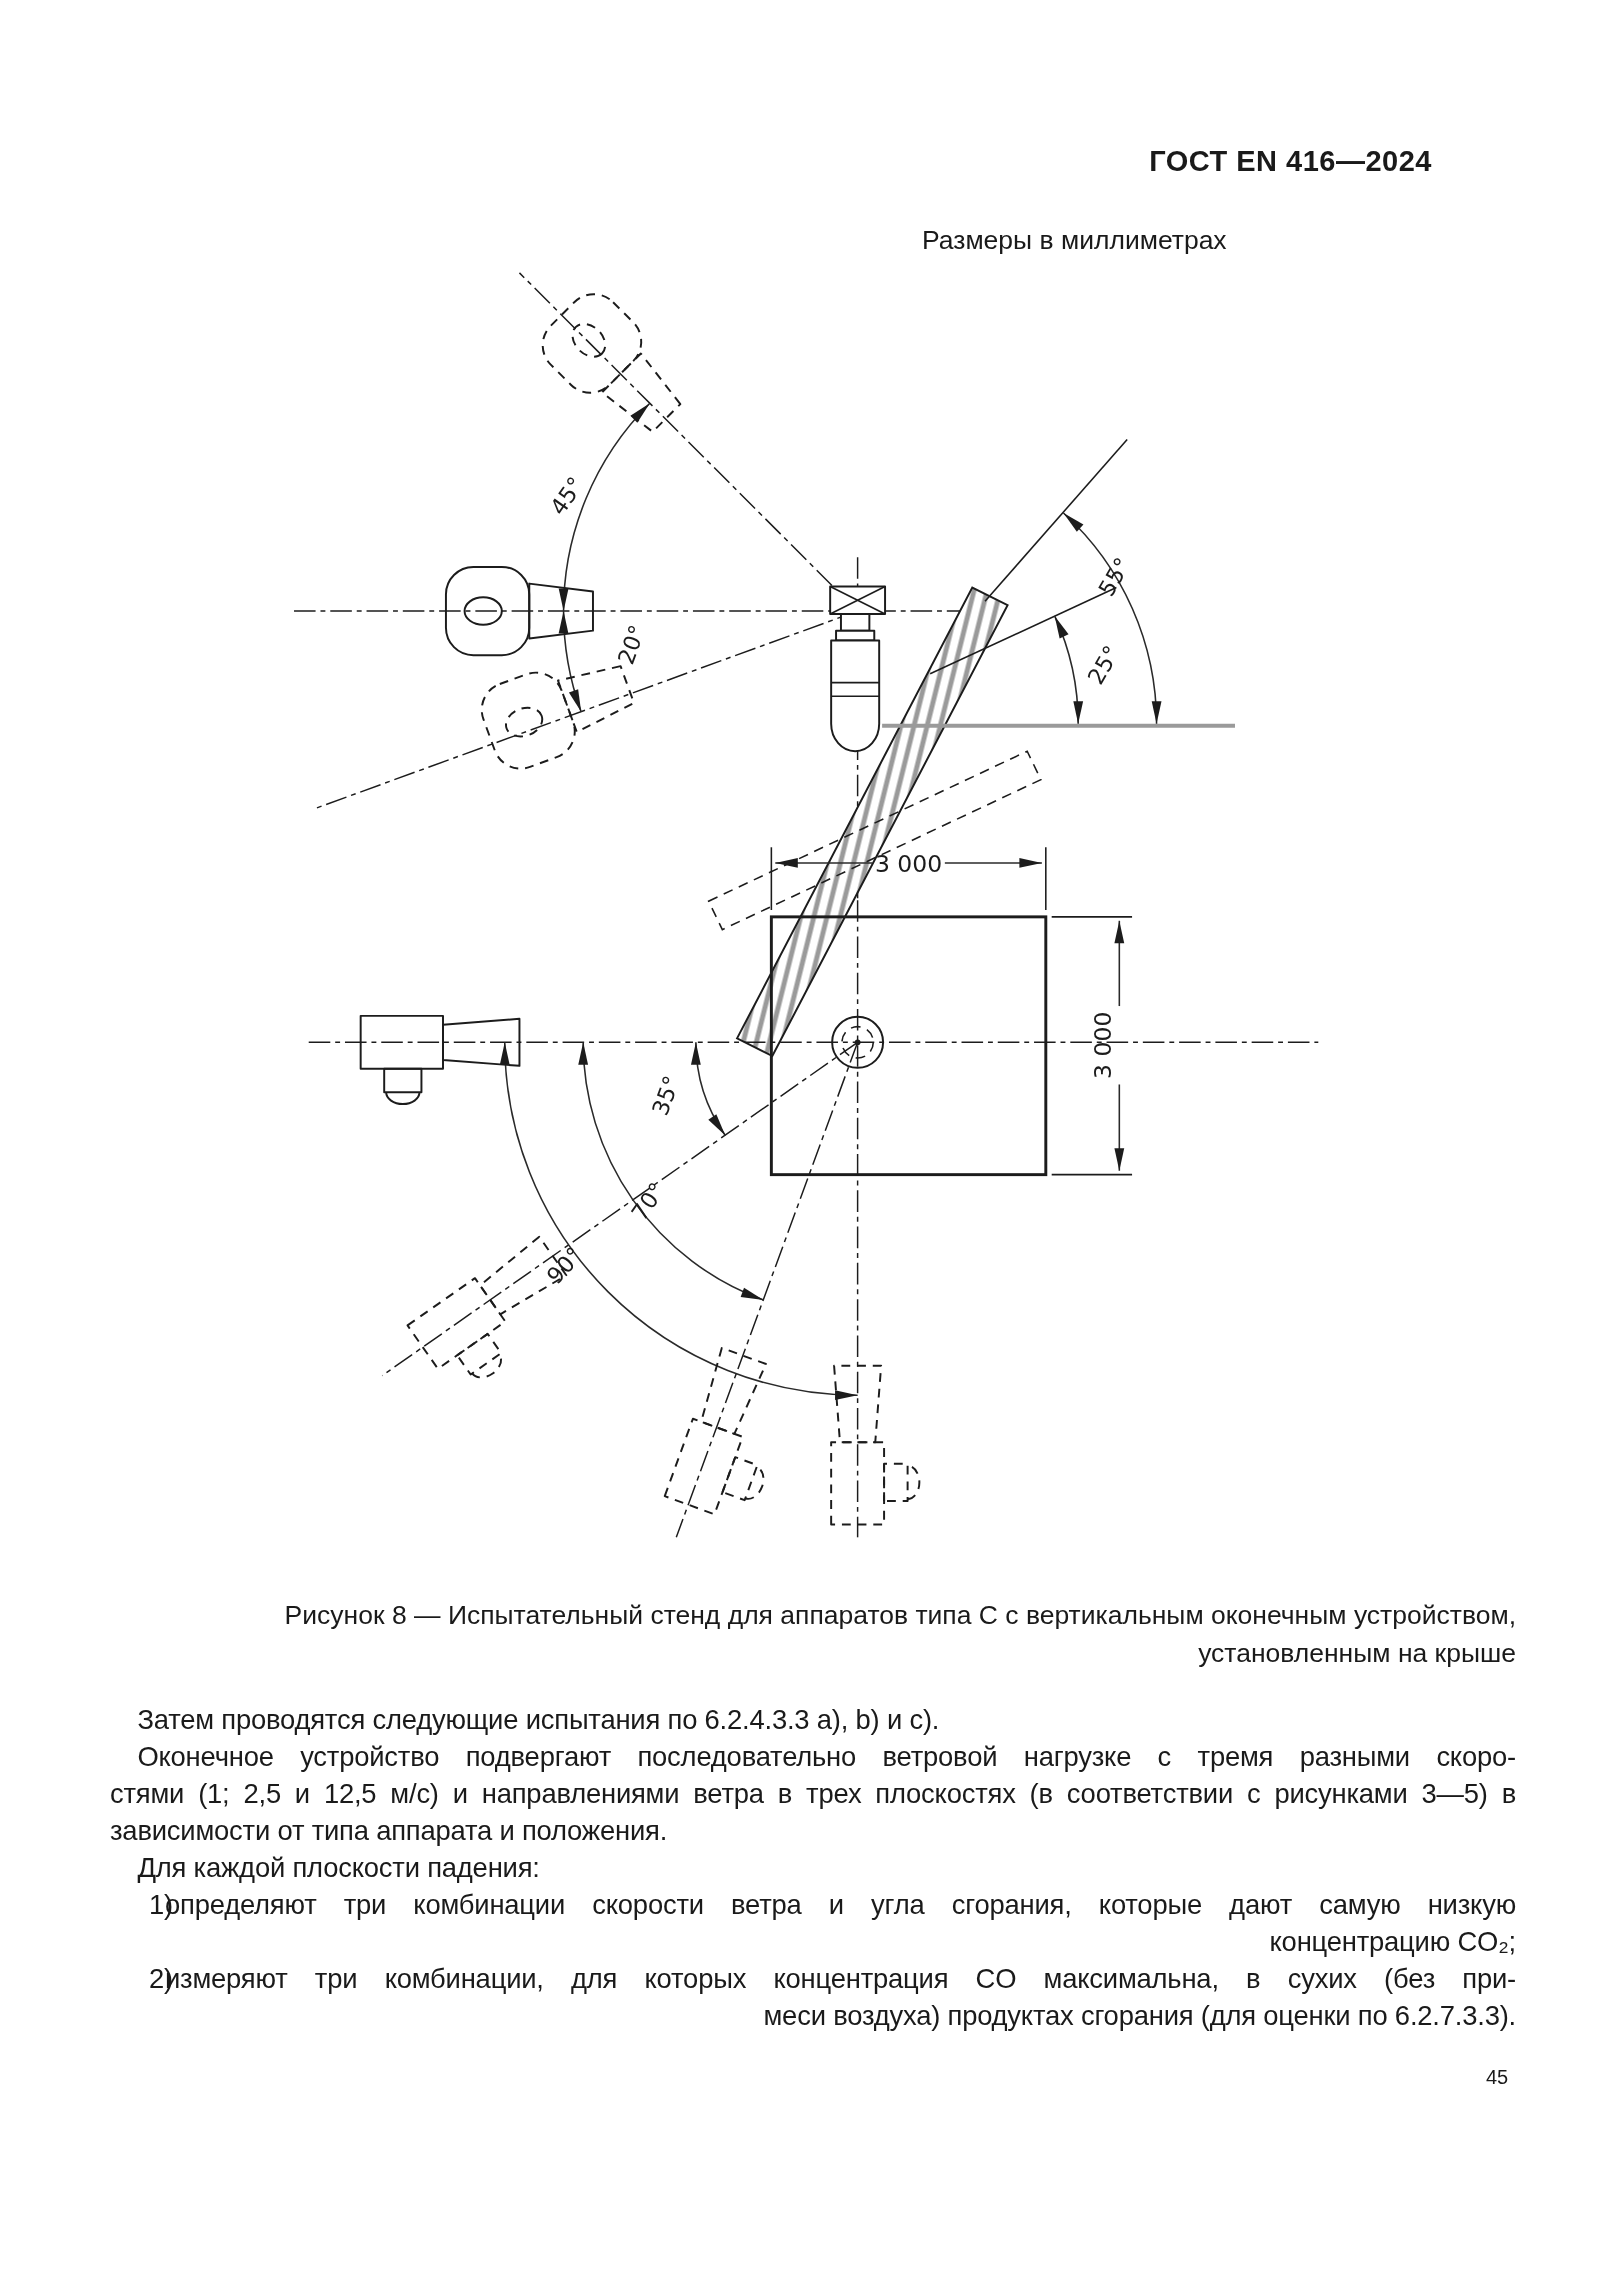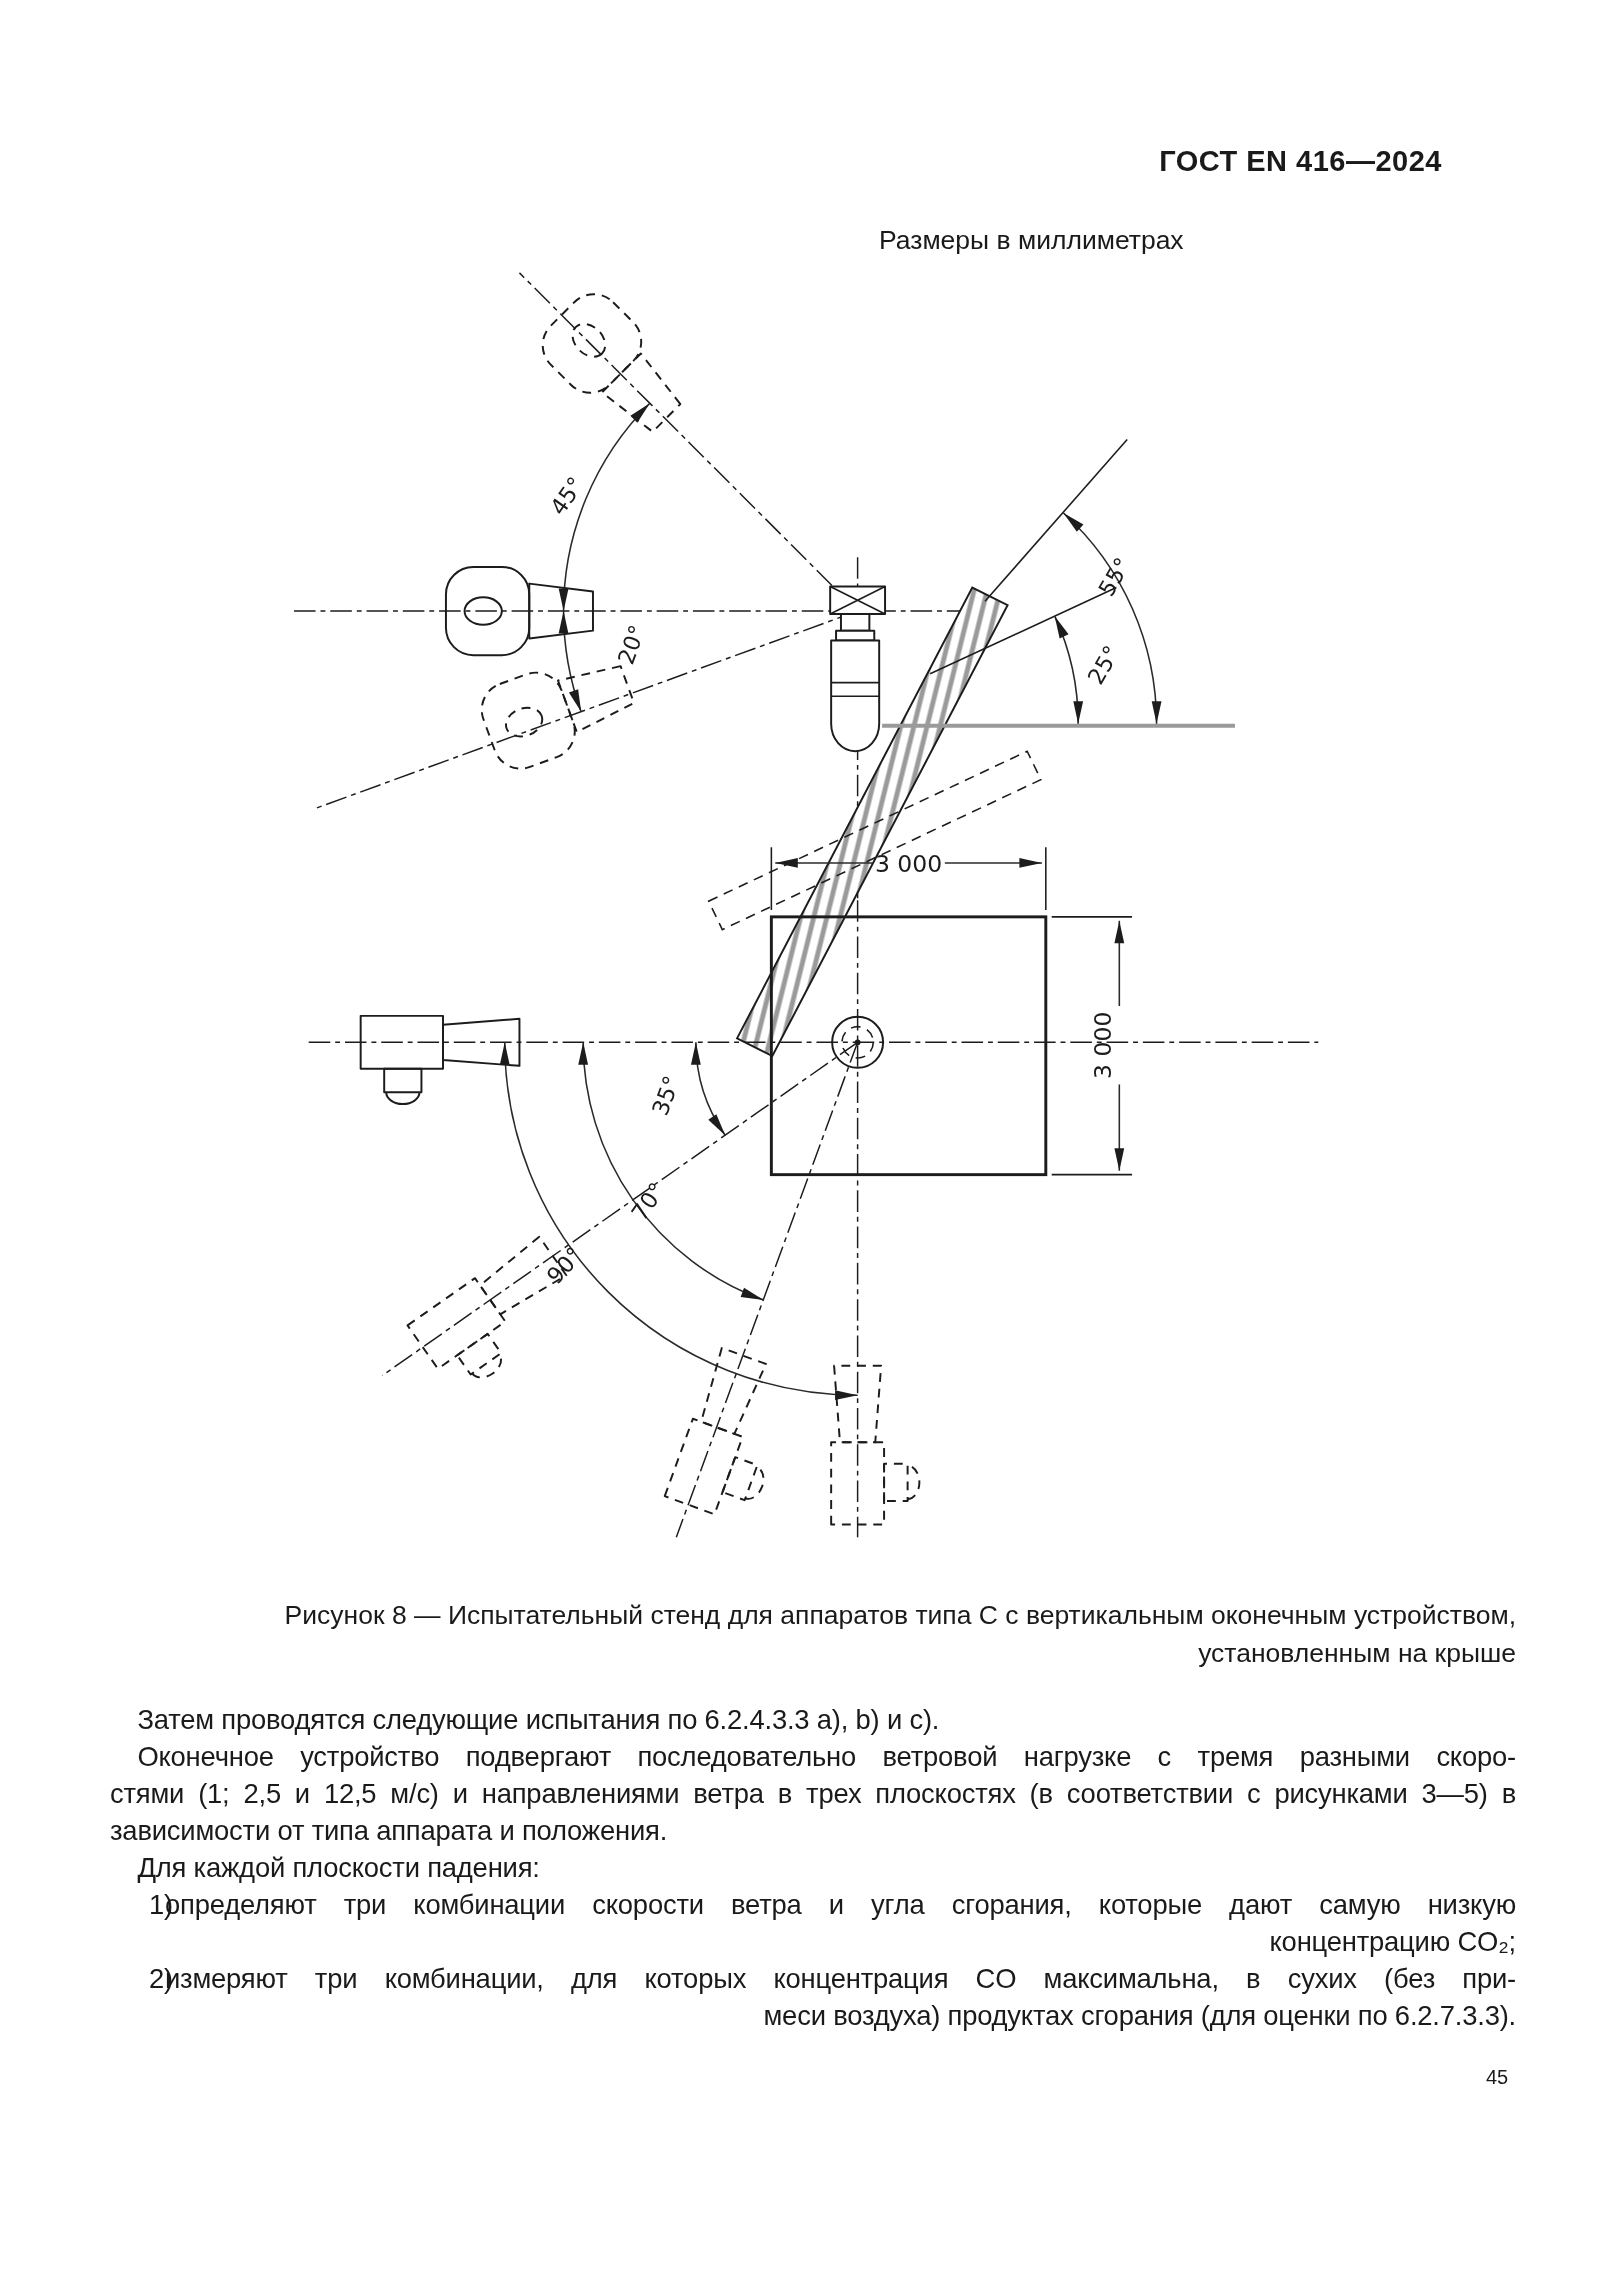--- a/index.html
+++ b/index.html
@@ -1,25 +1,25 @@
 <!DOCTYPE html>
 <html><head>
 <meta charset="utf-8">
 <style>
   html,body{margin:0;padding:0;background:#e8e8e8;}
   .page{
     position:relative; width:1621px; height:2293px; background:#ffffff;
     font-family:"Liberation Sans", sans-serif; color:#1a1a1a; overflow:hidden;
   }
   .hdr{
-    position:absolute; top:145px; right:179px;
+    position:absolute; top:145px; right:189px;
     font-size:29px; font-weight:bold; letter-spacing:0.5px;
   }
   .units{
-    position:absolute; top:225px; left:879px; font-size:26.5px;
+    position:absolute; top:225px; left:922px; font-size:26.5px;
   }
   .fig{
     position:absolute; left:196px; top:263px; width:1137px; height:1294px;
   }
   .caption{
     position:absolute; left:110px; top:1596px; width:1406px;
     text-align:right; font-size:26.5px; line-height:38px;
   }
   .bodytxt{
     position:absolute; left:110px; top:1701px; width:1406px;

